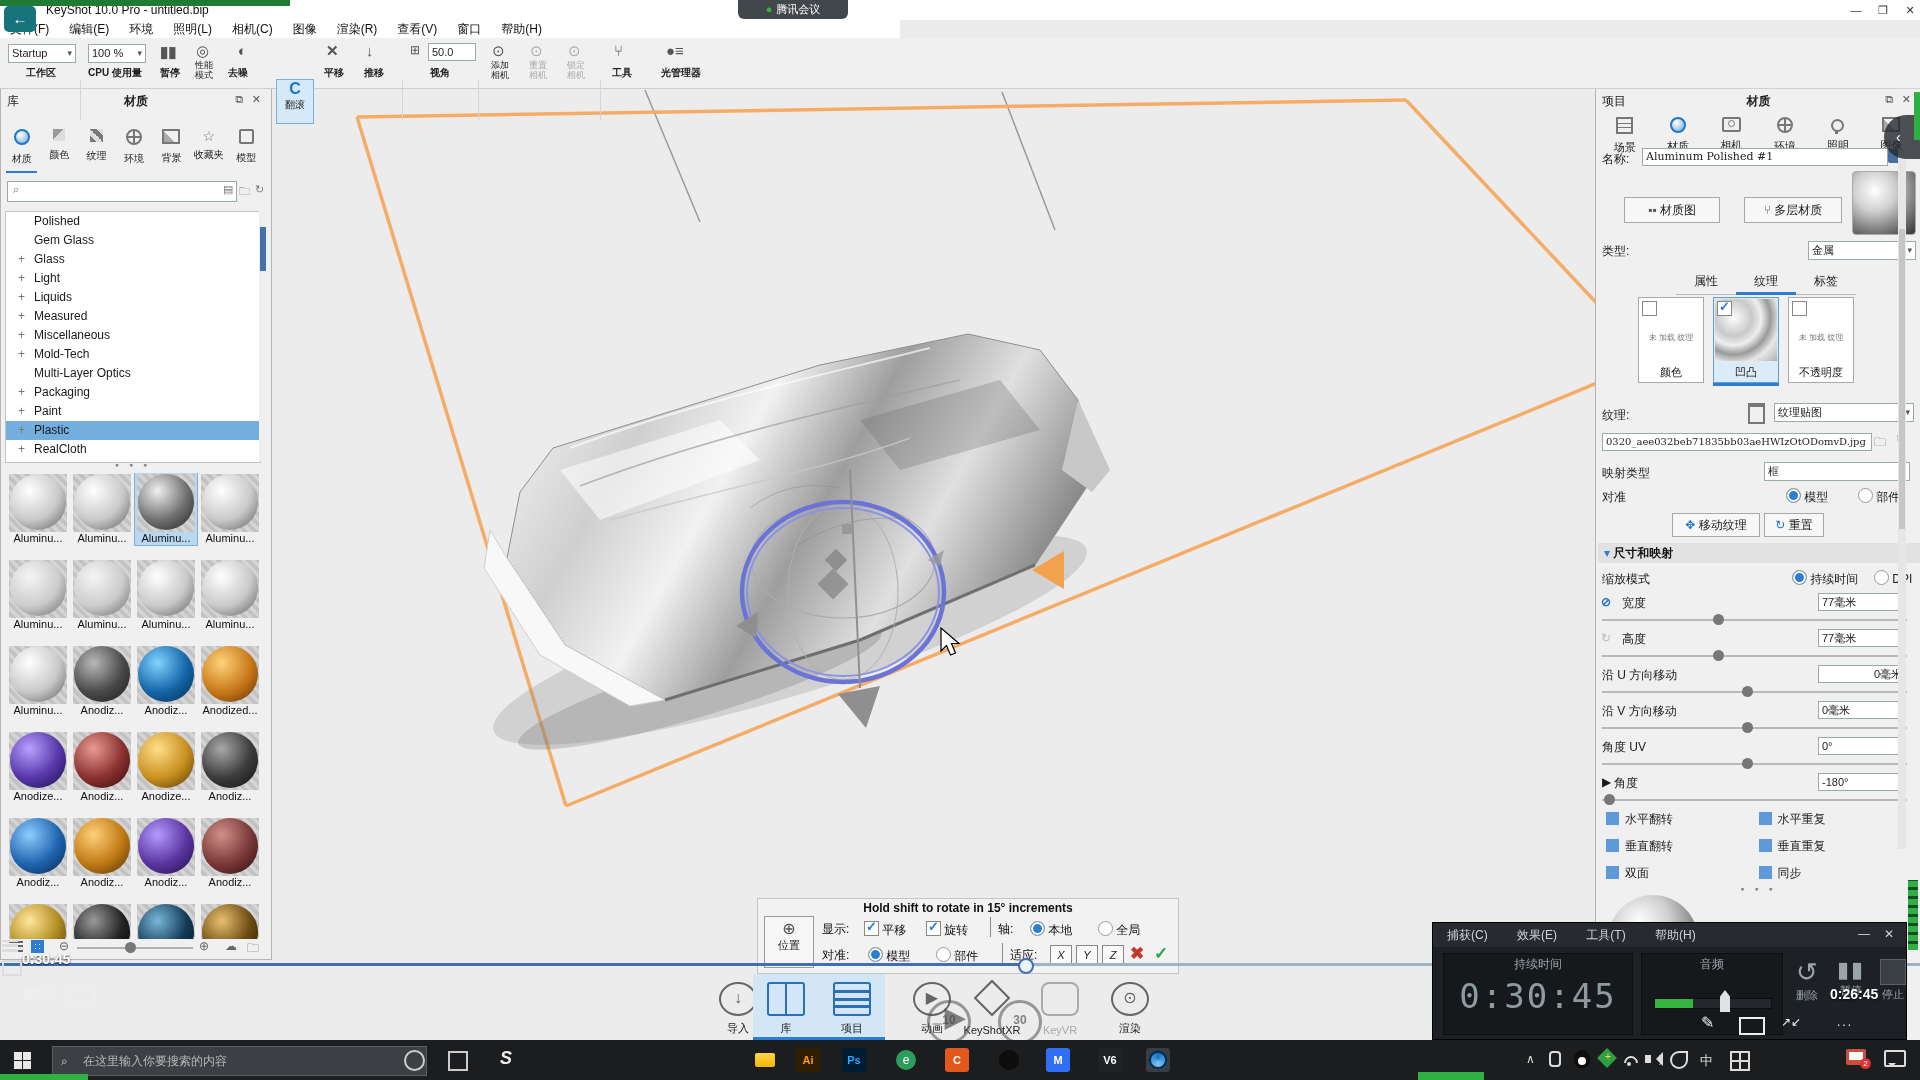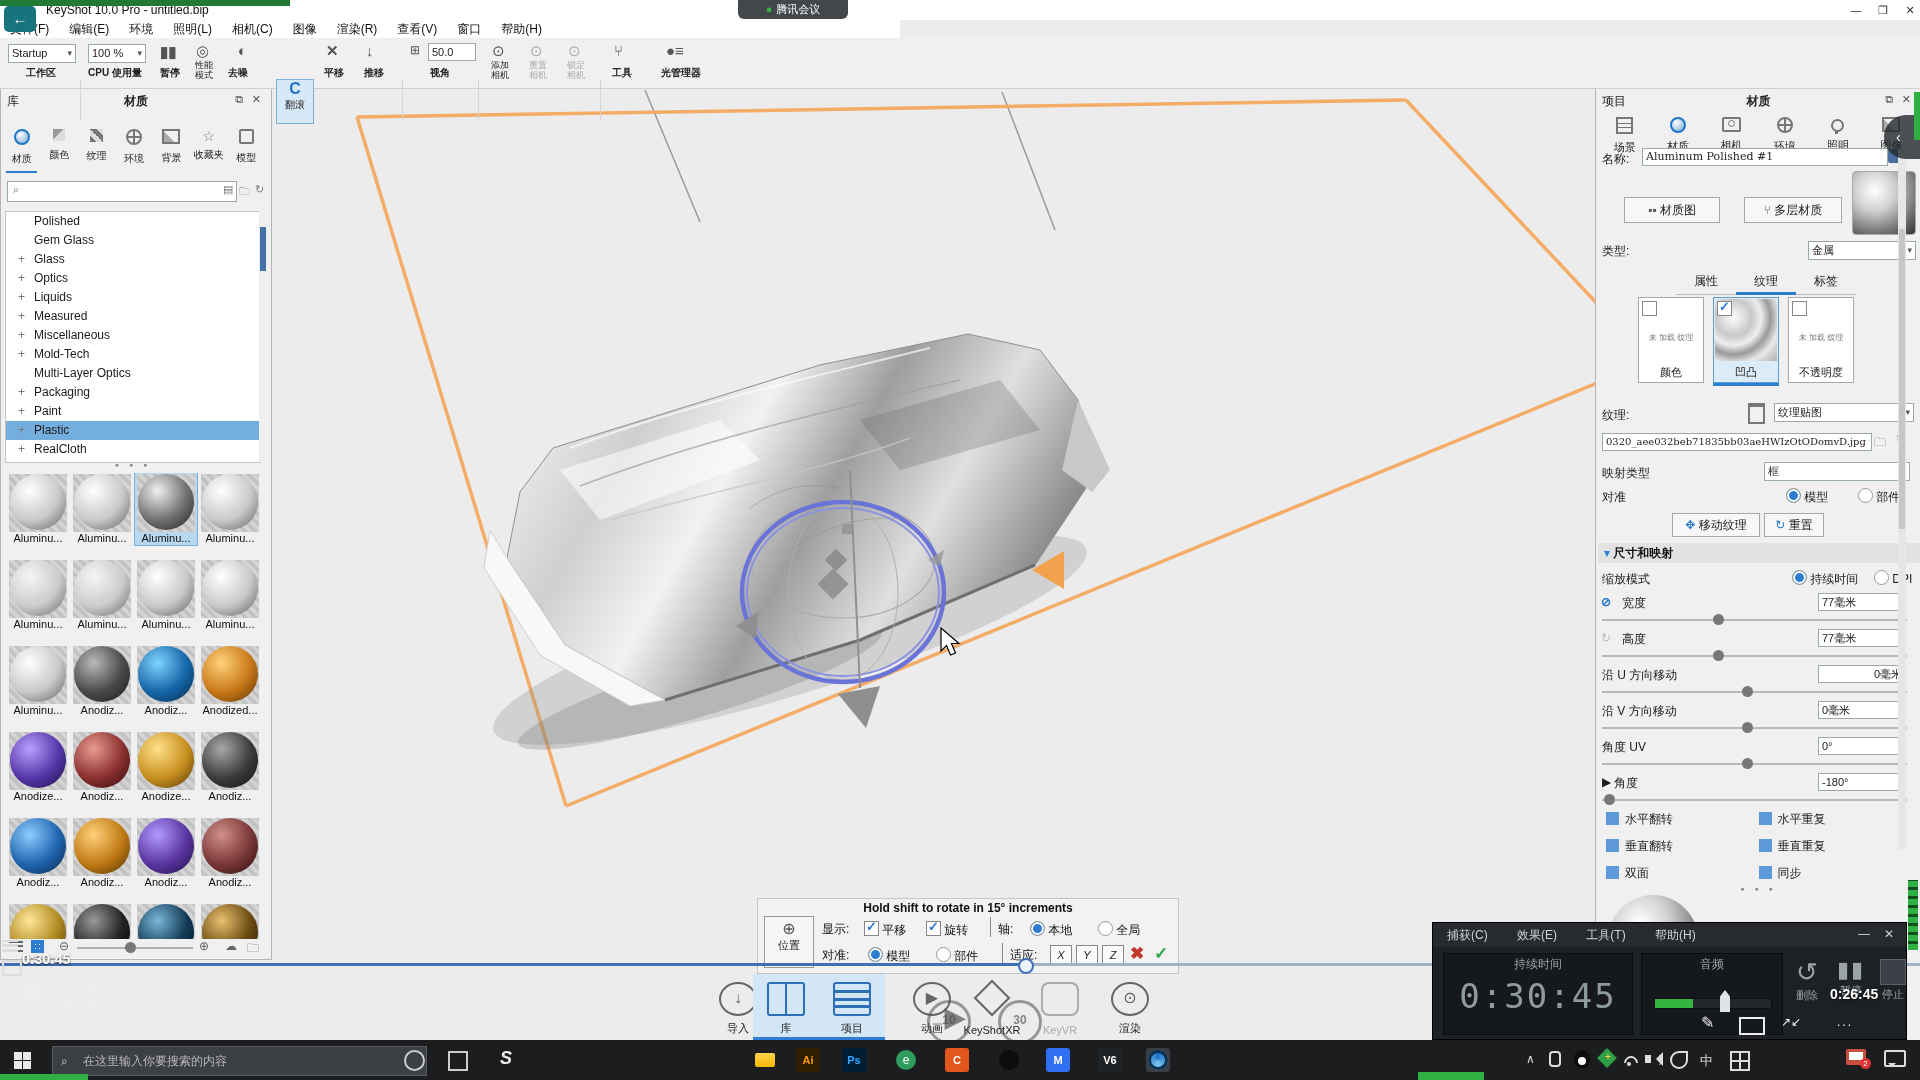--- a/index.html
+++ b/index.html
@@ -278,21 +278,21 @@
       </div>
     <input id="lib-search" class="abs" placeholder="" style="">
     <span class="srchic" style="left:12px;top:94px;">⌕</span>
     <span class="srchic" style="left:222px;top:94px;">▤</span>
     <span class="srchic" style="left:238px;top:94px;">🗀</span>
     <span class="srchic" style="left:254px;top:94px;">↻</span>
     <div id="lib-tree" class="abs">
         <div class="treerow"><span>Polished</span></div>
         <div class="treerow"><span>Gem Glass</span></div>
         <div class="treerow"><span class="pl">+</span><span>Glass</span></div>
-        <div class="treerow"><span class="pl">+</span><span>Optics</span></div>
+        <div class="treerow"><span class="pl">+</span><span>Light</span></div>
         <div class="treerow"><span class="pl">+</span><span>Liquids</span></div>
         <div class="treerow"><span class="pl">+</span><span>Measured</span></div>
         <div class="treerow"><span class="pl">+</span><span>Miscellaneous</span></div>
         <div class="treerow"><span class="pl">+</span><span>Mold-Tech</span></div>
         <div class="treerow"><span>Multi-Layer Optics</span></div>
         <div class="treerow"><span class="pl">+</span><span>Packaging</span></div>
         <div class="treerow"><span class="pl">+</span><span>Paint</span></div>
         <div class="treerow sel"><span class="pl">+</span><span>Plastic</span></div>
         <div class="treerow"><span class="pl">+</span><span>RealCloth</span></div>
       </div>

